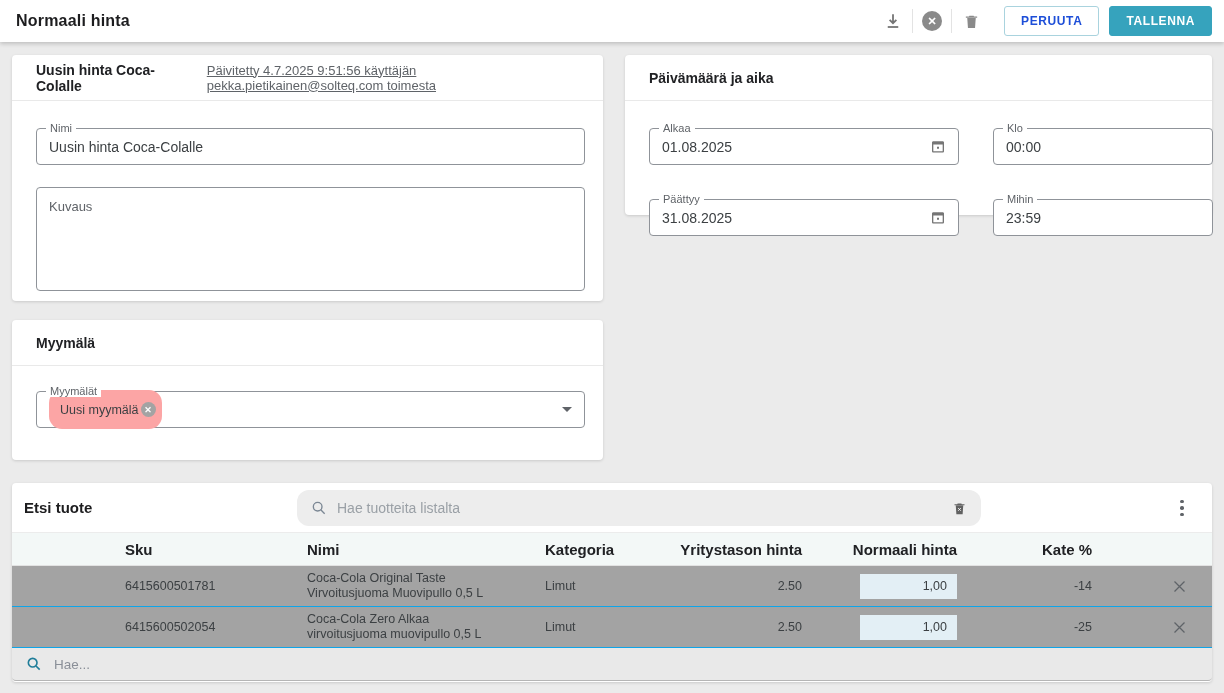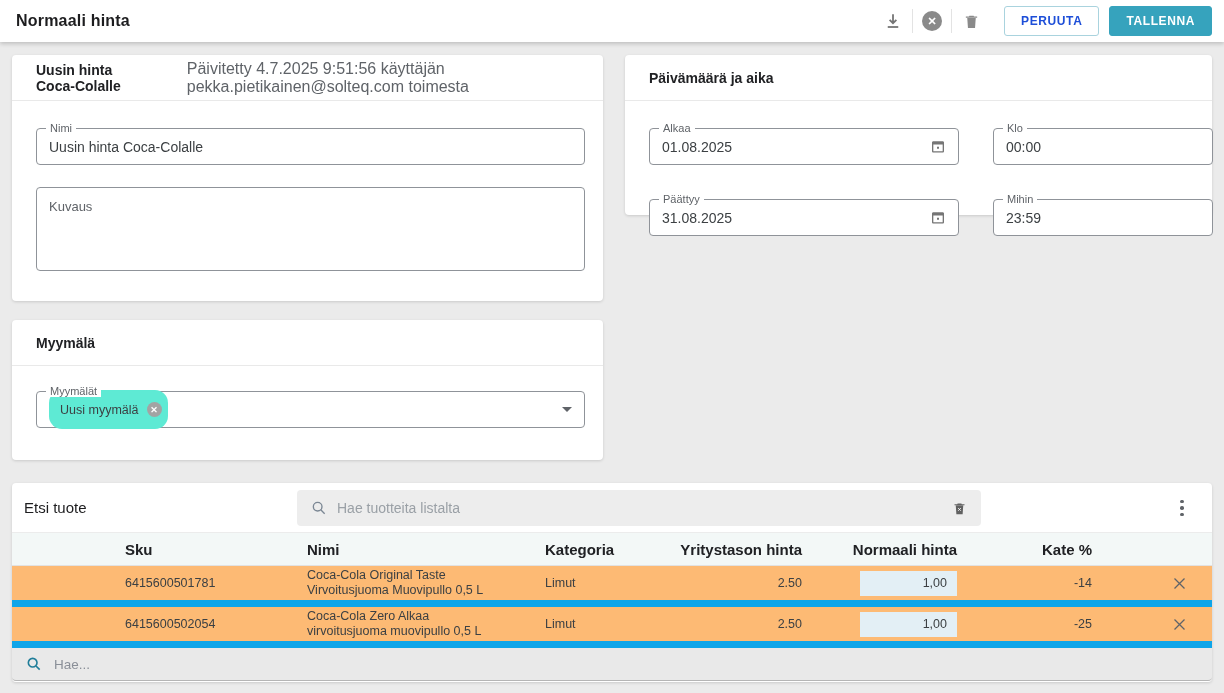--- a/index.html
+++ b/index.html
@@ -40,21 +40,21 @@
   
   .card {
     position:absolute; background:#fff; border-radius:4px;
     box-shadow:0 1px 3px rgba(0,0,0,.14);
   }
   .card-head {
     display:flex; align-items:center; height:46px; padding:0 24px;
     border-bottom:1px solid #e9e9e9;
   }
   .card-title { font-size:14px; font-weight:700; color:#202124; }
-  .updated { font-size:16px; color:#5f6368; margin-left:32px; }
+  .updated { font-size:13px; color:#5f6368; margin-left:32px;text-decoration:underline; }
 
   #card-price    { left:12px;  top:55px;  width:591px; height:246px; }
   #card-datetime { left:625px; top:55px;  width:587px; height:160px; }
   #card-store    { left:12px;  top:320px; width:591px; height:140px; }
   #card-product  { left:12px;  top:483px; width:1200px; height:199px; }
 
   
   .ofield {
     position:relative; border:1px solid #8f9399; border-radius:4px;
     height:37px; display:flex; align-items:center; padding:0 12px; background:#fff;
@@ -65,69 +65,69 @@
   }
   .ofield input {
     border:none; outline:none; flex:1; min-width:0; font-size:14px; color:#3c4043;
     background:transparent; font-family:inherit;
   }
   .cal-icon, .caret { flex:none; }
 
   #card-price .body { padding:27px 18px 0 24px; }
   .ta-wrap { margin-top:22px; }
   textarea.desc {
-    width:100%; height:84px; border:1px solid #8f9399; border-radius:4px;
+    width:100%; height:104px; border:1px solid #8f9399; border-radius:4px;
     padding:11px 12px; font-size:13px; color:#3c4043; resize:none; outline:none;
     font-family:inherit;
   }
   textarea.desc::placeholder { color:#5f6368; }
 
   #card-datetime .body {
     padding:27px 16px 0 24px;
     display:grid; grid-template-columns:310px 220px; column-gap:17px; row-gap:20px;gap:34px;
   }
 
   #card-store .body { padding:25px 18px 0 24px; }
   .chip {
-    display:inline-flex; align-items:center; background:#5eead4; border-radius:13px;
-    height:39px; padding:0 6px 0 11px; font-size:12.5px; color:#3c4043; gap:8px;
+    display:inline-flex; align-items:center; background:#fca5a5; border-radius:13px;
+    height:39px; padding:0 6px 0 11px; font-size:12.5px; color:#3c4043; gap:2px;
   }
   .chip-x {
     width:15px; height:15px; border-radius:50%; background:#a3a3a3; color:#fff;
     font-size:9px; font-weight:700; display:flex; align-items:center; justify-content:center;
     cursor:pointer;
   }
   .caret {
     width:0; height:0; border-left:5px solid transparent; border-right:5px solid transparent;
     border-top:5px solid #5f6368; margin-left:auto;
   }
 
   
   #card-product .prod-head { position:relative; height:50px; border-bottom:1px solid #ececec; display:flex; align-items:center; }
-  .prod-title { font-size:15px; font-weight:400; color:#1d1d1f; margin-left:12px; }
+  .prod-title { font-size:15px; font-weight:700; color:#1d1d1f; margin-left:12px; }
   .searchbar {
     position:absolute; left:285px; top:7px; width:684px; height:36px;
-    background:#ededed; border-radius:4px; display:flex; align-items:center; padding:0 14px;
+    background:#ededed; border-radius:12px; display:flex; align-items:center; padding:0 14px;
   }
   .searchbar input {
     flex:1; border:none; outline:none; background:transparent; margin-left:10px;
     font-size:14px; color:#3c4043; font-family:inherit;
   }
   .searchbar input::placeholder { color:#9aa0a6; }
   .kebab { position:absolute; right:22px; top:14px; width:16px; height:22px; display:flex; flex-direction:column; align-items:center; justify-content:center; gap:3px; cursor:pointer; }
   .kebab i { width:3.5px; height:3.5px; border-radius:50%; background:#5f6368; }
 
   .trow {
     display:grid;
     grid-template-columns:113px 182px 238px 112px 145px 155px 135px 1fr;
     align-items:center;
   }
   .thead { height:33px; background:#f3f8f7; border-bottom:1px solid #e2e2e2; }
   .thead > div { font-size:15px; font-weight:700; color:#202124; }
-  .tbody-row { height:41px; background:#fdba74; border-bottom:7px solid #0ea5e9; }
+  .tbody-row { height:41px; background:#a3a3a3; border-bottom:1px solid #0ea5e9; }
   .tbody-row > div { font-size:12.5px; color:#3c4043; }
   .num { text-align:right; }
   .name-cell { line-height:15px; }
   .price-box {
     display:inline-block; width:97px; height:25px; line-height:25px;
     background:#e3eff5; text-align:right; padding-right:10px; float:right;
   }
   .close-cell { display:flex; justify-content:flex-end; padding-right:25px; }
   .x-btn { cursor:pointer; display:flex; }
 

